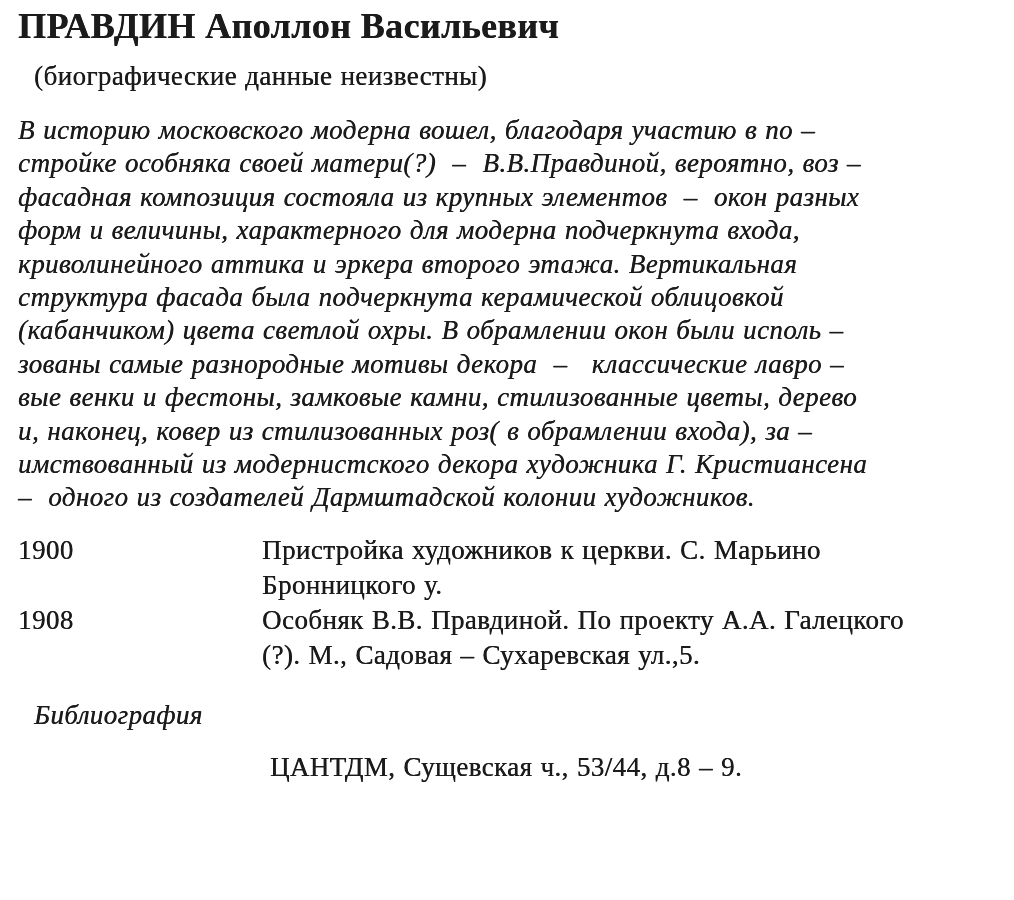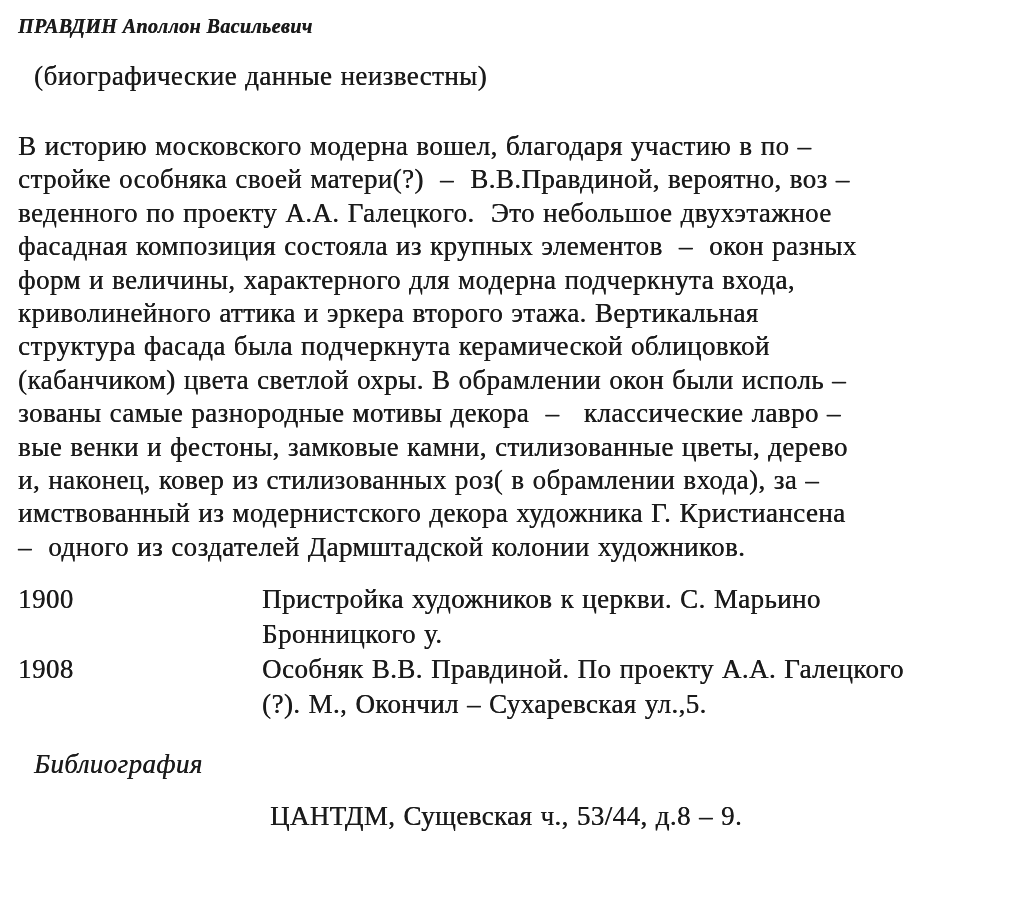--- a/index.html
+++ b/index.html
@@ -18,39 +18,38 @@
     padding: 12px 20px 0 18px;
     box-sizing: border-box;
     width: 1014px;
     height: 900px;
     background: #ffffff;
   }
   .page * {
     text-shadow: 0.35px 0 0 currentColor; 
   }
   .entry-title {
-    font-size: 20px;
+    font-size: 36px;
     line-height: 28px;
     margin: 0;
     font-weight: bold;
     letter-spacing: 0.4px;
     white-space: pre-wrap;
-    font-style: italic;
   }
   .txt {
     font-size: 27px;
     line-height: 28px;
     margin: 16px;
     letter-spacing: 0.4px;
     word-spacing: 1px;
     white-space: pre-wrap;
   }
   .bio-note { margin-top: 22px; }
   .education { margin-top: 22px; }
-  .para { margin-top: 40px; }
+  .para { margin-top: 24px; font-style: italic; }
   .para .line {
     font-size: 27px;
     line-height: 33.4px;
     letter-spacing: 0.4px;
     word-spacing: 1px;
     white-space: pre-wrap;
   }
   .works { margin-top: 18px; }
   .work-row {
     display: grid;
@@ -79,21 +78,20 @@
 
 <div class="page">
   <h1 class="entry-title">ПРАВДИН Аполлон Васильевич</h1>
 
   <p class="txt bio-note">(биографические данные неизвестны)</p>
 
 
   <div class="para">
       <div class="line">В историю московского модерна вошел, благодаря участию в по –</div>
       <div class="line">стройке особняка своей матери(?)  –  В.В.Правдиной, вероятно, воз –</div>
-      <div class="line">веденного по проекту А.А. Галецкого.  Это небольшое двухэтажное</div>
       <div class="line">фасадная композиция состояла из крупных элементов  –  окон разных</div>
       <div class="line">форм и величины, характерного для модерна подчеркнута входа,</div>
       <div class="line">криволинейного аттика и эркера второго этажа. Вертикальная</div>
       <div class="line">структура фасада была подчеркнута керамической облицовкой</div>
       <div class="line">(кабанчиком) цвета светлой охры. В обрамлении окон были исполь –</div>
       <div class="line">зованы самые разнородные мотивы декора  –   классические лавро –</div>
       <div class="line">вые венки и фестоны, замковые камни, стилизованные цветы, дерево</div>
       <div class="line">и, наконец, ковер из стилизованных роз( в обрамлении входа), за –</div>
       <div class="line">имствованный из модернистского декора художника Г. Кристиансена</div>
       <div class="line">–  одного из создателей Дармштадской колонии художников.</div>
@@ -104,21 +102,21 @@
         <div class="work-year">1900</div>
         <div class="work-desc">
           <div class="line">Пристройка художников к церкви. С. Марьино</div>
           <div class="line">Бронницкого у.</div>
         </div>
       </div>
       <div class="work-row">
         <div class="work-year">1908</div>
         <div class="work-desc">
           <div class="line">Особняк В.В. Правдиной. По проекту А.А. Галецкого</div>
-          <div class="line">(?). М., Окончил – Сухаревская ул.,5.</div>
+          <div class="line">(?). М., Садовая – Сухаревская ул.,5.</div>
         </div>
       </div>
     </div>
 
   <p class="txt biblio-head">Библиография</p>
 
   <p class="txt biblio-entry">ЦАНТДМ, Сущевская ч., 53/44, д.8 – 9.</p>
 </div>
 
 </body></html>

